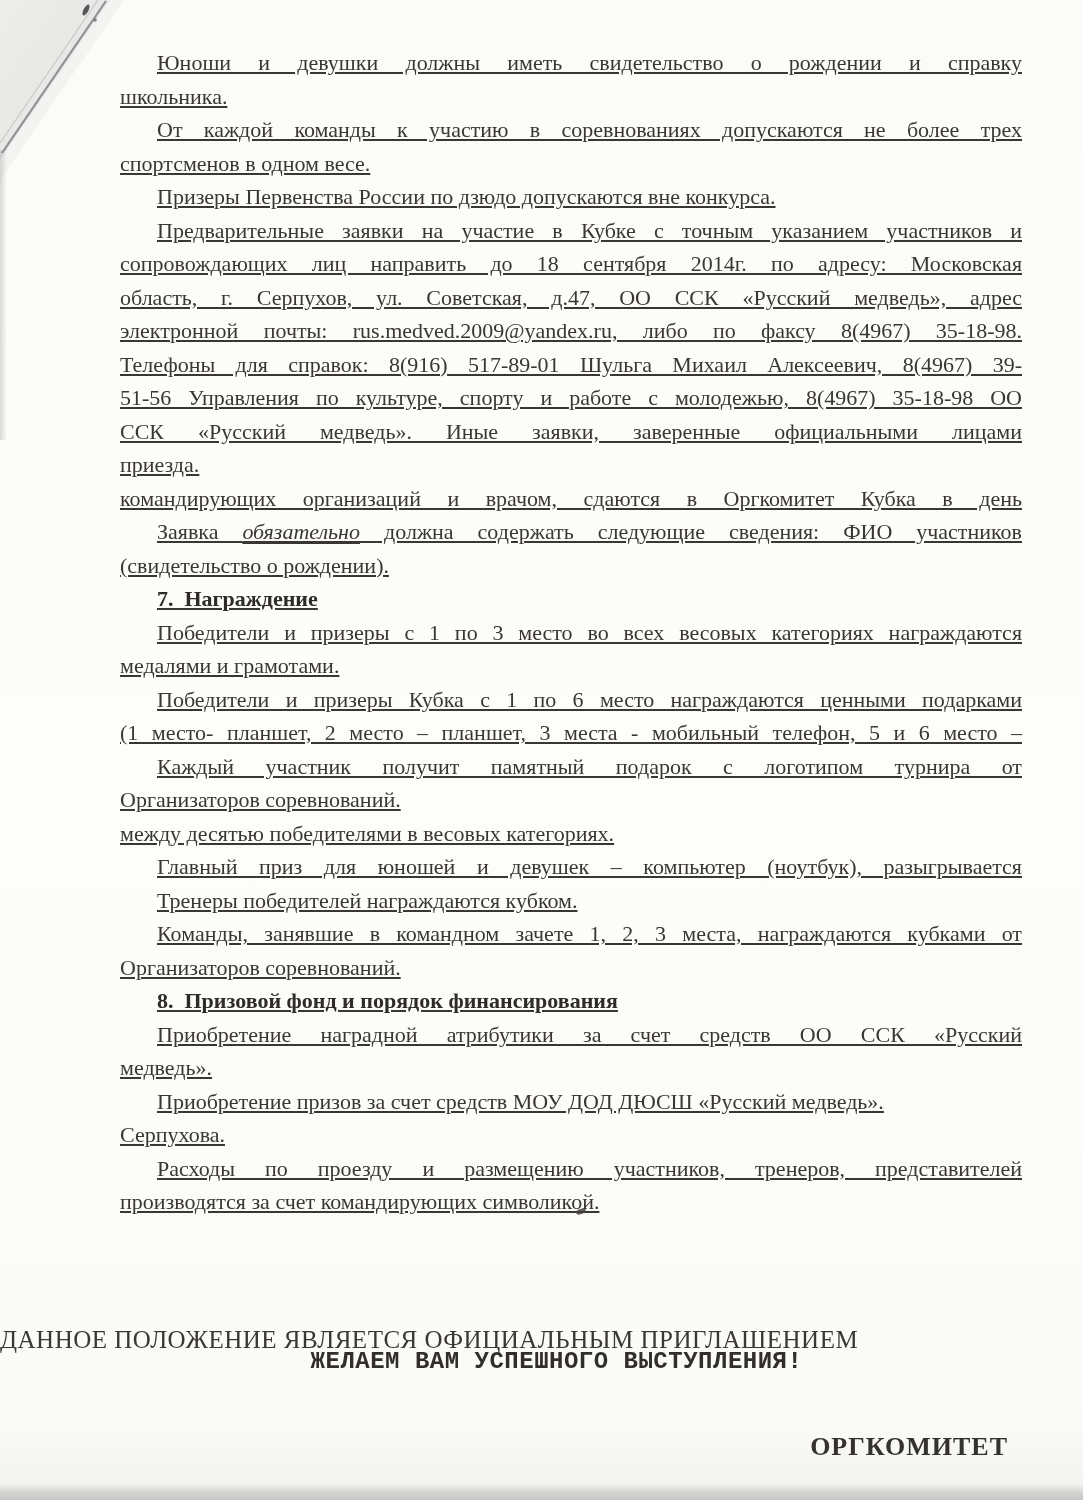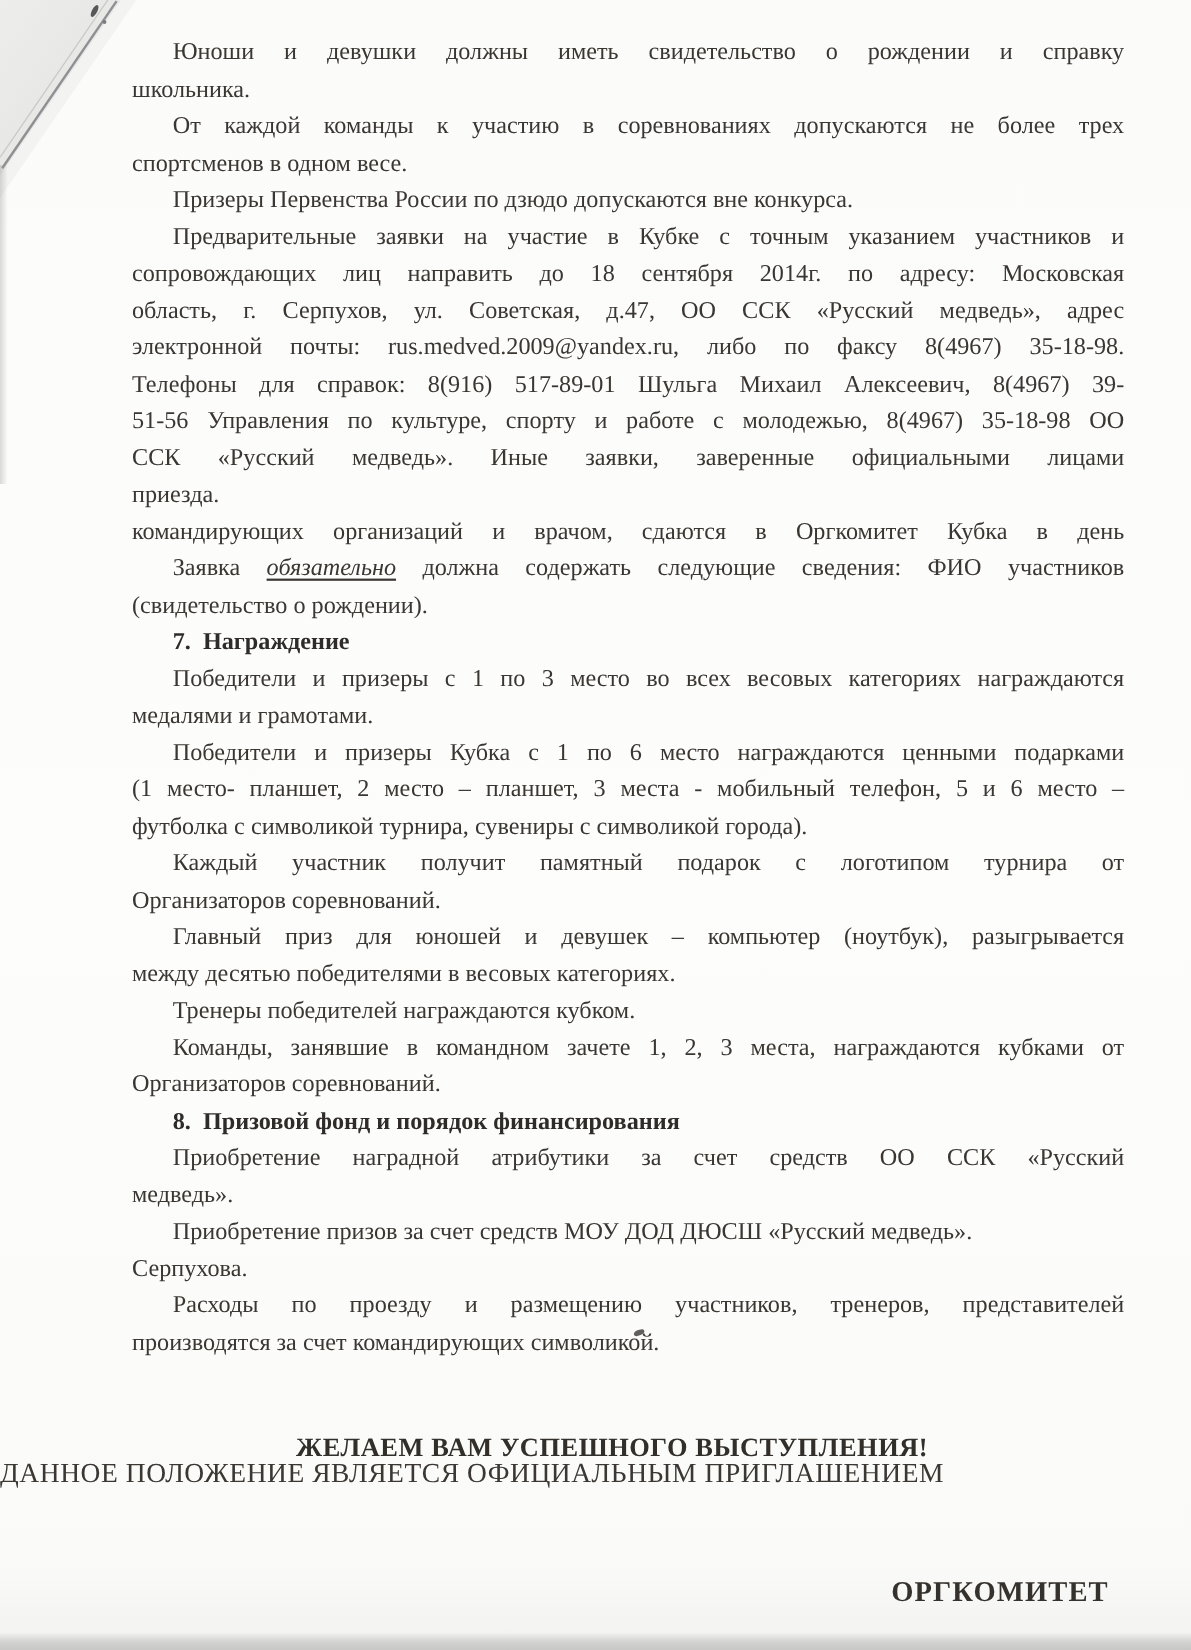--- a/index.html
+++ b/index.html
@@ -9,34 +9,34 @@
     font-family:"Liberation Serif","DejaVu Serif",serif;
     color:#3a3632;
   }
   
   .fold { position:absolute; left:0; top:0; }
   .left-smudge {
     position:absolute; left:0; top:150px; width:7px; height:290px;
     background:linear-gradient(90deg, rgba(150,150,148,0.35), rgba(150,150,148,0));
   }
   
-  .body-block { position:absolute; left:120px; right:61px; top:30px; }
+  .body-block { position:absolute; left:120px; right:61px; top:46px;text-decoration:underline; }
   .line { height:33.5px; line-height:33.5px; font-size:22px; }
   .line.ind { padding-left:37px; }
   .line.j { text-align:justify; text-align-last:justify; }
   .line.b { font-weight:bold; color:#2e2b28; }
   .em { font-style:italic; text-decoration:underline; text-underline-offset:3px; }
   
   .invite {
     position:absolute; top:1326px; left:0; right:46px; text-align:left;
     font-size:25px; letter-spacing:0.5px; color:#3b3733;
   }
   .wish {
-    position:absolute; top:1304px; left:30px; right:0; text-align:center;
-    font-weight:bold; font-size:24px; letter-spacing:0.5px; color:#322f2b;
+    position:absolute; top:1348px; left:30px; right:0; text-align:center;
+    font-weight:bold; font-size:24px; letter-spacing:0.5px; color:#322f2b;font-family:Liberation Mono, monospace;
   }
   .sig {
     position:absolute; top:1432px; right:75px;
     font-weight:bold; font-size:26px; letter-spacing:1px; color:#35312d;
   }
   
   .speck {
     position:absolute; left:576px; top:1209px; width:10px; height:5px;
     background:#45423f; border-radius:50% 40% 50% 40%;
     transform:rotate(-18deg); opacity:0.85;
@@ -83,25 +83,24 @@
       <div class="line j">ССК «Русский медведь». Иные заявки, заверенные официальными лицами</div>
       <div class="line">приезда.</div>
       <div class="line j">командирующих организаций и врачом, сдаются в Оргкомитет Кубка в день</div>
       <div class="line ind j"><span>Заявка </span><span class="em">обязательно</span><span> должна содержать следующие сведения: ФИО участников</span></div>
       <div class="line">(свидетельство о рождении).</div>
       <div class="line ind b">7.&nbsp;&nbsp;Награждение</div>
       <div class="line ind j">Победители и призеры с 1 по 3 место во всех весовых категориях награждаются</div>
       <div class="line">медалями и грамотами.</div>
       <div class="line ind j">Победители и призеры Кубка с 1 по 6 место награждаются ценными подарками</div>
       <div class="line j">(1 место- планшет, 2 место – планшет, 3 места - мобильный телефон, 5 и 6 место –</div>
-      <div class="line">футболка с символикой турнира, сувениры с символикой города).</div>
       <div class="line ind j">Каждый участник получит памятный подарок с логотипом турнира от</div>
       <div class="line">Организаторов соревнований.</div>
+      <div class="line">между десятью победителями в весовых категориях.</div>
       <div class="line ind j">Главный приз для юношей и девушек – компьютер (ноутбук), разыгрывается</div>
-      <div class="line">между десятью победителями в весовых категориях.</div>
       <div class="line ind">Тренеры победителей награждаются кубком.</div>
       <div class="line ind j">Команды, занявшие в командном зачете 1, 2, 3 места, награждаются кубками от</div>
       <div class="line">Организаторов соревнований.</div>
       <div class="line ind b">8.&nbsp;&nbsp;Призовой фонд и порядок финансирования</div>
       <div class="line ind j">Приобретение наградной атрибутики за счет средств ОО ССК «Русский</div>
       <div class="line">медведь».</div>
       <div class="line ind">Приобретение призов за счет средств МОУ ДОД ДЮСШ «Русский медведь».</div>
       <div class="line">Серпухова.</div>
       <div class="line ind j">Расходы по проезду и размещению участников, тренеров, представителей</div>
       <div class="line">производятся за счет командирующих символикой.</div>

